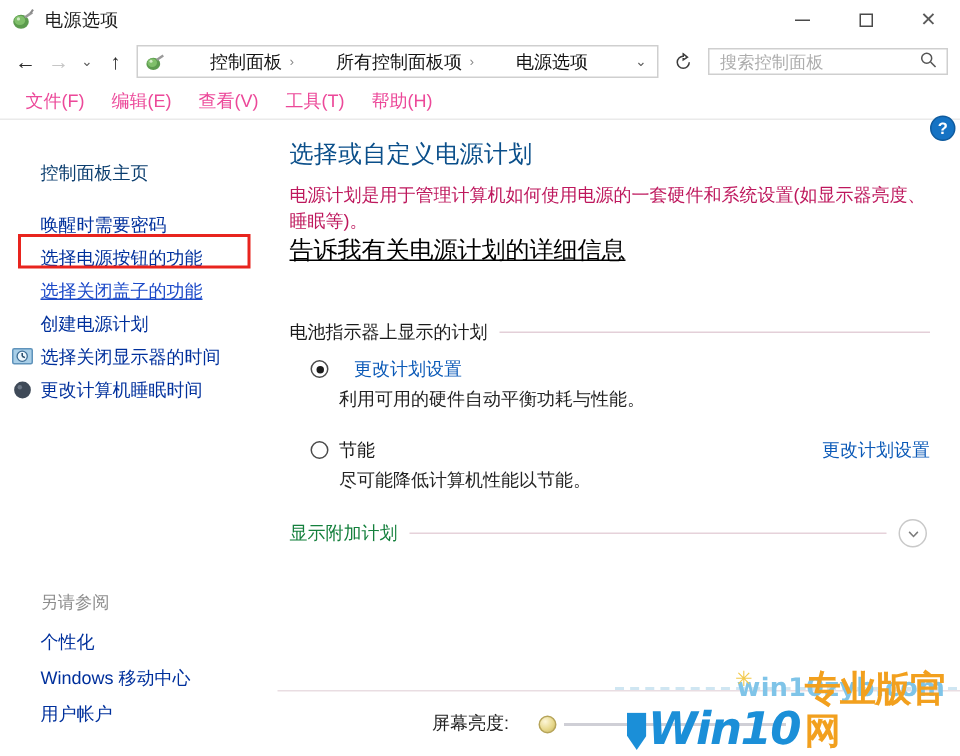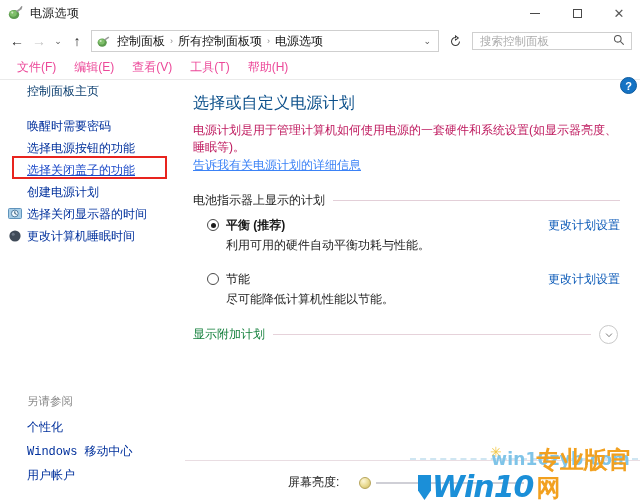--- a/index.html
+++ b/index.html
@@ -81,20 +81,21 @@
   .crumb-ico {
     width: 15px; height: 15px;
     margin: 0 3px 0 4px;
     position: relative; flex: 0 0 auto;
   }
   .crumb {
     font-size: 12px;
     color: #131313;
     padding: 0 3px;
     white-space: nowrap;
+    margin-left: 23px;
   }
   .crumb-sep {
     color: #8a8a8a;
     font-size: 9px;
     padding: 0 2px;
     flex: 0 0 auto;
   }
   .addr-spacer { flex: 1 1 auto; }
   .addr-chev { color: #5b5b5b; font-size: 9px; padding: 0 7px 0 4px; flex:0 0 auto;}
   .refresh {
@@ -139,21 +140,21 @@
   .content {
     position: absolute;
     top: 81px; left: 0; right: 0; bottom: 0;
     display: flex;
     background: #ffffff;
   }
   .sidebar {
     width: 185px;
     flex: 0 0 185px;
     background: #ffffff;
-    padding-top: 0;
+    padding-top: 24px;
     position: relative;
   }
   .side-home {
     font-size: 12px;
     color: #0a3d6e;
     padding: 2px 0 2px 27px;
     margin-bottom: 13px;
     white-space: nowrap;
   }
   .side-link {
@@ -178,21 +179,20 @@
     left: 12px; top: 75px;
     width: 155px; height: 23px;
     border: 2px solid #e8241e;
     pointer-events: none;
   }
 
   .see-also {
     position: absolute;
     left: 0; bottom: 16px;
     width: 185px;
-    font-family: Liberation Mono, monospace;
   }
   .see-also-title {
     font-size: 11.5px;
     color: #8d8d8d;
     padding: 0 0 7px 27px;
   }
   .see-also .side-link { padding-left: 27px; padding-top: 4px; padding-bottom: 4px; }
 
   
   .main {
@@ -218,25 +218,25 @@
     margin: 0 0 8px 0;
     letter-spacing: .2px;
   }
   .desc {
     font-size: 12px;
     color: #be185d;
     line-height: 17px;
     margin-bottom: 1px;
   }
   .inline-link {
-    font-size: 12px;
-    color: #3b82f6;
+    font-size: 16px;
+    color: #000000;
     text-decoration: underline;
     display: inline-block;
-    margin-bottom: 12px;
+    margin-bottom: 29px;
   }
 
   .group {
     margin-top: 6px;
     padding-right: 4px;
   }
   .group-head {
     display: flex;
     align-items: center;
     font-size: 12px;
@@ -538,21 +538,20 @@
     <a class="inline-link">告诉我有关电源计划的详细信息</a>
 
     <div class="group">
       <div class="group-head">
         <span>电池指示器上显示的计划</span>
         <span class="rule"></span>
       </div>
 
       <div class="plan-row">
         <span class="radio checked"></span>
-        <span class="plan-label">平衡 (推荐)</span>
         <a class="plan-change">更改计划设置</a>
       </div>
       <div class="plan-sub">利用可用的硬件自动平衡功耗与性能。</div>
 
       <div class="plan-row">
         <span class="radio"></span>
         <span class="plan-label normal">节能</span>
         <a class="plan-change">更改计划设置</a>
       </div>
       <div class="plan-sub">尽可能降低计算机性能以节能。</div>

